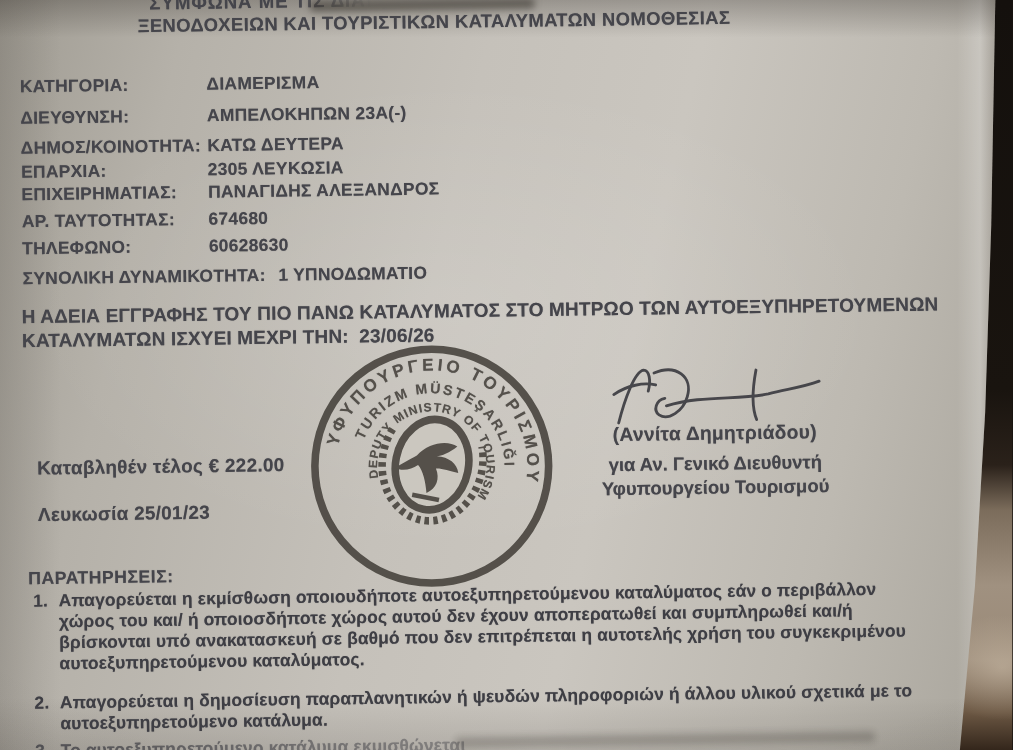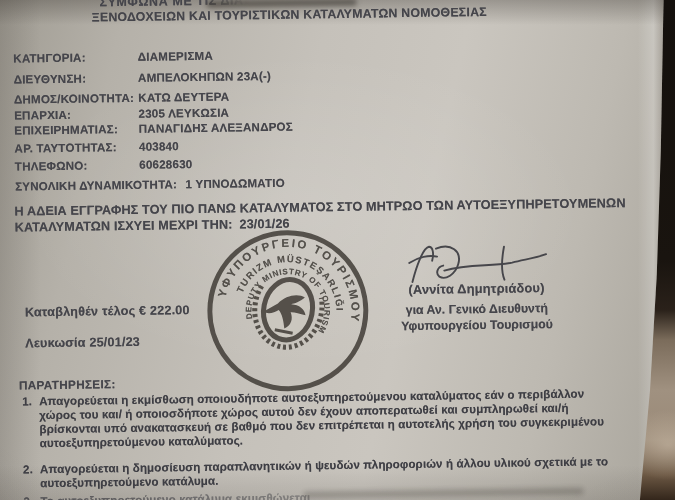--- a/index.html
+++ b/index.html
@@ -98,35 +98,35 @@
   <div class="frow" style="top:104px">
     <span class="flabel">ΕΠΑΡΧΙΑ:</span>
     <span class="fvalue">2305  ΛΕΥΚΩΣΙΑ</span>
   </div>
   <div class="frow" style="top:119px">
     <span class="flabel">ΕΠΙΧΕΙΡΗΜΑΤΙΑΣ:</span>
     <span class="fvalue">ΠΑΝΑΓΙΔΗΣ ΑΛΕΞΑΝΔΡΟΣ</span>
   </div>
   <div class="frow" style="top:137px">
     <span class="flabel">ΑΡ. ΤΑΥΤΟΤΗΤΑΣ:</span>
-    <span class="fvalue">403840</span>
+    <span class="fvalue">674680</span>
   </div>
   <div class="frow" style="top:155px">
     <span class="flabel">ΤΗΛΕΦΩΝΟ:</span>
     <span class="fvalue">60628630</span>
   </div>
   <div class="frow" style="top:175px">
     <span class="flabel" style="width:auto;margin-right:5px;">ΣΥΝΟΛΙΚΗ ΔΥΝΑΜΙΚΟΤΗΤΑ:</span>
     <span class="fvalue">1 ΥΠΝΟΔΩΜΑΤΙΟ</span>
   </div>
 
   <div class="abs validity">
     <div>Η ΑΔΕΙΑ ΕΓΓΡΑΦΗΣ ΤΟΥ ΠΙΟ ΠΑΝΩ ΚΑΤΑΛΥΜΑΤΟΣ ΣΤΟ ΜΗΤΡΩΟ ΤΩΝ ΑΥΤΟΕΞΥΠΗΡΕΤΟΥΜΕΝΩΝ</div>
     <div>
-      <span>ΚΑΤΑΛΥΜΑΤΩΝ ΙΣΧΥΕΙ ΜΕΧΡΙ ΤΗΝ:</span><span class="date">23/01/26</span>
+      <span>ΚΑΤΑΛΥΜΑΤΩΝ ΙΣΧΥΕΙ ΜΕΧΡΙ ΤΗΝ:</span><span class="date">23/06/26</span>
     </div>
   </div>
 
   <svg class="abs stamp" viewBox="0 0 170 170">
     <defs>
       <path id="r1" d="M 22,85 A 63,63 0 1 1 148,85"></path>
       <path id="r2" d="M 37,85 A 48,48 0 1 1 133,85"></path>
       <path id="r3" d="M 51.2,97.3 A 36,36 0 1 1 118.8,97.3"></path>
     </defs>
     <circle cx="85" cy="85" r="77" fill="none" stroke="#44403a" stroke-width="5"></circle>

